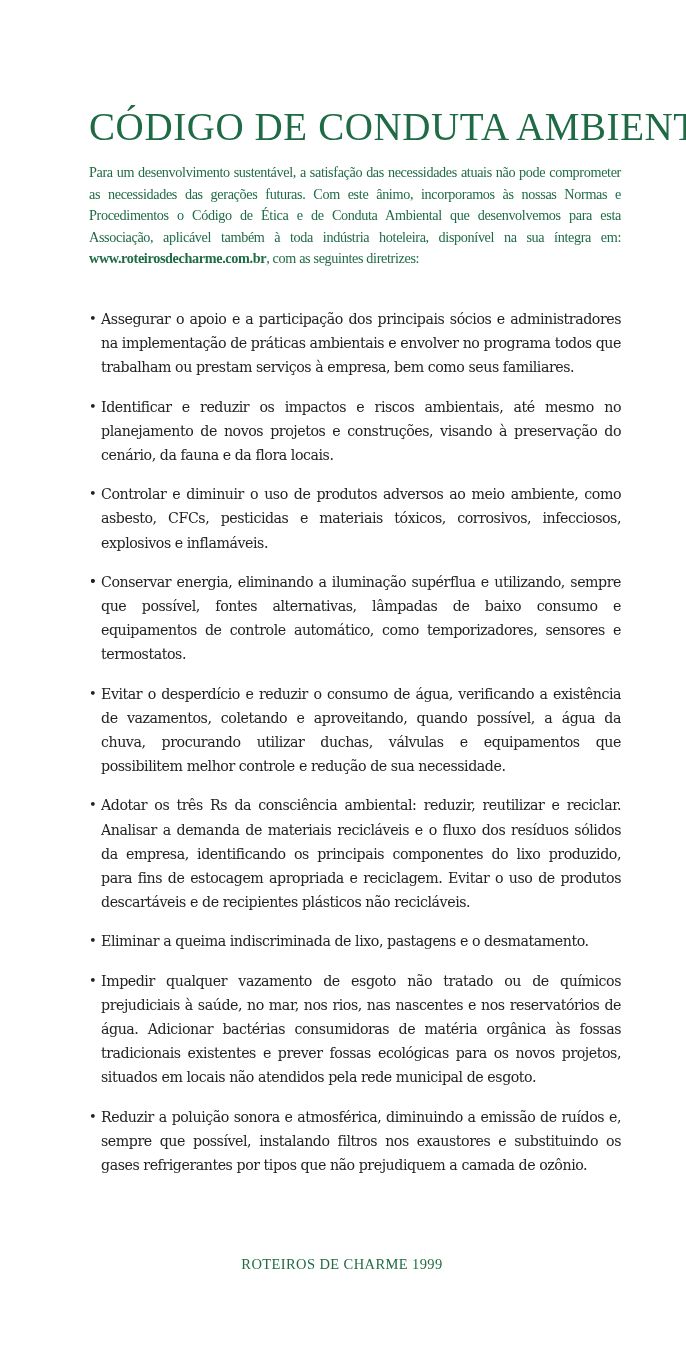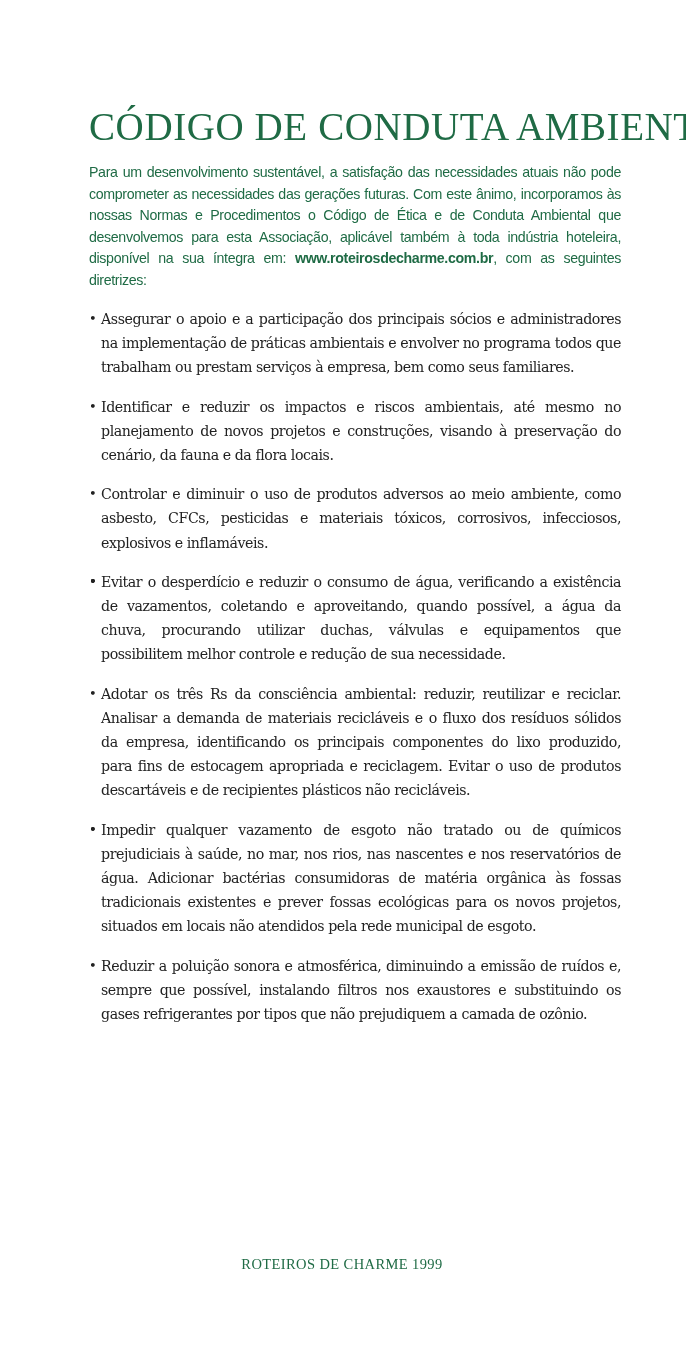--- a/index.html
+++ b/index.html
@@ -30,21 +30,21 @@
       letter-spacing: 0.6px;
       color: #1f6b45;
       white-space: nowrap;
     }
     .intro {
       position: absolute;
       top: 162px;
       left: 0;
       width: 532px;
       margin: 0;
-      font-family: Liberation Sans, sans-serif;
+      font-family: Liberation Serif, serif;
       font-size: 14.2px;
       line-height: 21.5px;
       color: #1f6b45;
       text-align: justify;
       letter-spacing: -0.35px;
     }
     .intro .url {
       font-weight: bold;
     }
     .list {
@@ -92,22 +92,22 @@
 <div class="page">
   <h1 class="title">CÓDIGO DE CONDUTA AMBIENTAL</h1>
 
   <p class="intro"><span>Para um desenvolvimento sustentável, a satisfação das necessidades atuais não pode comprometer as necessidades das gerações futuras. Com este ânimo, incorporamos às nossas Normas e Procedimentos o Código de Ética e de Conduta Ambiental que desenvolvemos para esta Associação, aplicável também à toda indústria hoteleira, disponível na sua íntegra em: </span><span class="url">www.roteirosdecharme.com.br</span><span>, com as seguintes diretrizes:</span></p>
 
   <ul class="list">
     <li><span class="bullet">•</span><span>Assegurar o apoio e a participação dos principais sócios e administradores na implementação de práticas ambientais e envolver no programa todos que trabalham ou prestam serviços à empresa, bem como seus familiares.</span></li>
     <li><span class="bullet">•</span><span>Identificar e reduzir os impactos e riscos ambientais, até mesmo no planejamento de novos projetos e construções, visando à preservação do cenário, da fauna e da flora locais.</span></li>
     <li><span class="bullet">•</span><span>Controlar e diminuir o uso de produtos adversos ao meio ambiente, como asbesto, CFCs, pesticidas e materiais tóxicos, corrosivos, infecciosos, explosivos e inflamáveis.</span></li>
     <li><span class="bullet">•</span></li>
-    <li><span class="bullet">•</span></li>
+    <li><span class="bullet">•</span><span>Conservar energia, eliminando a iluminação supérflua e utilizando, sempre que possível, fontes alternativas, lâmpadas de baixo consumo e equipamentos de controle automático, como temporizadores, sensores e termostatos.</span></li>
     <li><span class="bullet">•</span><span>Evitar o desperdício e reduzir o consumo de água, verificando a existência de vazamentos, coletando e aproveitando, quando possível, a água da chuva, procurando utilizar duchas, válvulas e equipamentos que possibilitem melhor controle e redução de sua necessidade.</span></li>
     <li><span class="bullet">•</span><span>Adotar os três Rs da consciência ambiental: reduzir, reutilizar e reciclar. Analisar a demanda de materiais recicláveis e o fluxo dos resíduos sólidos da empresa, identificando os principais componentes do lixo produzido, para fins de estocagem apropriada e reciclagem. Evitar o uso de produtos descartáveis e de recipientes plásticos não recicláveis.</span></li>
-    <li><span class="bullet">•</span></li>
+    <li><span class="bullet">•</span><span>Eliminar a queima indiscriminada de lixo, pastagens e o desmatamento.</span></li>
     <li><span class="bullet">•</span><span>Impedir qualquer vazamento de esgoto não tratado ou de químicos prejudiciais à saúde, no mar, nos rios, nas nascentes e nos reservatórios de água.  Adicionar bactérias consumidoras de matéria orgânica às fossas tradicionais existentes e prever fossas ecológicas para os novos projetos, situados em locais não atendidos pela rede municipal de esgoto.</span></li>
     <li><span class="bullet">•</span><span>Reduzir a poluição sonora e atmosférica, diminuindo a emissão de ruídos e, sempre que possível, instalando filtros nos exaustores e substituindo os gases refrigerantes por tipos que não prejudiquem a camada de ozônio.</span></li>
   </ul>
 
   <p class="footer">ROTEIROS DE CHARME 1999</p>
 </div>
 
 </body></html>

